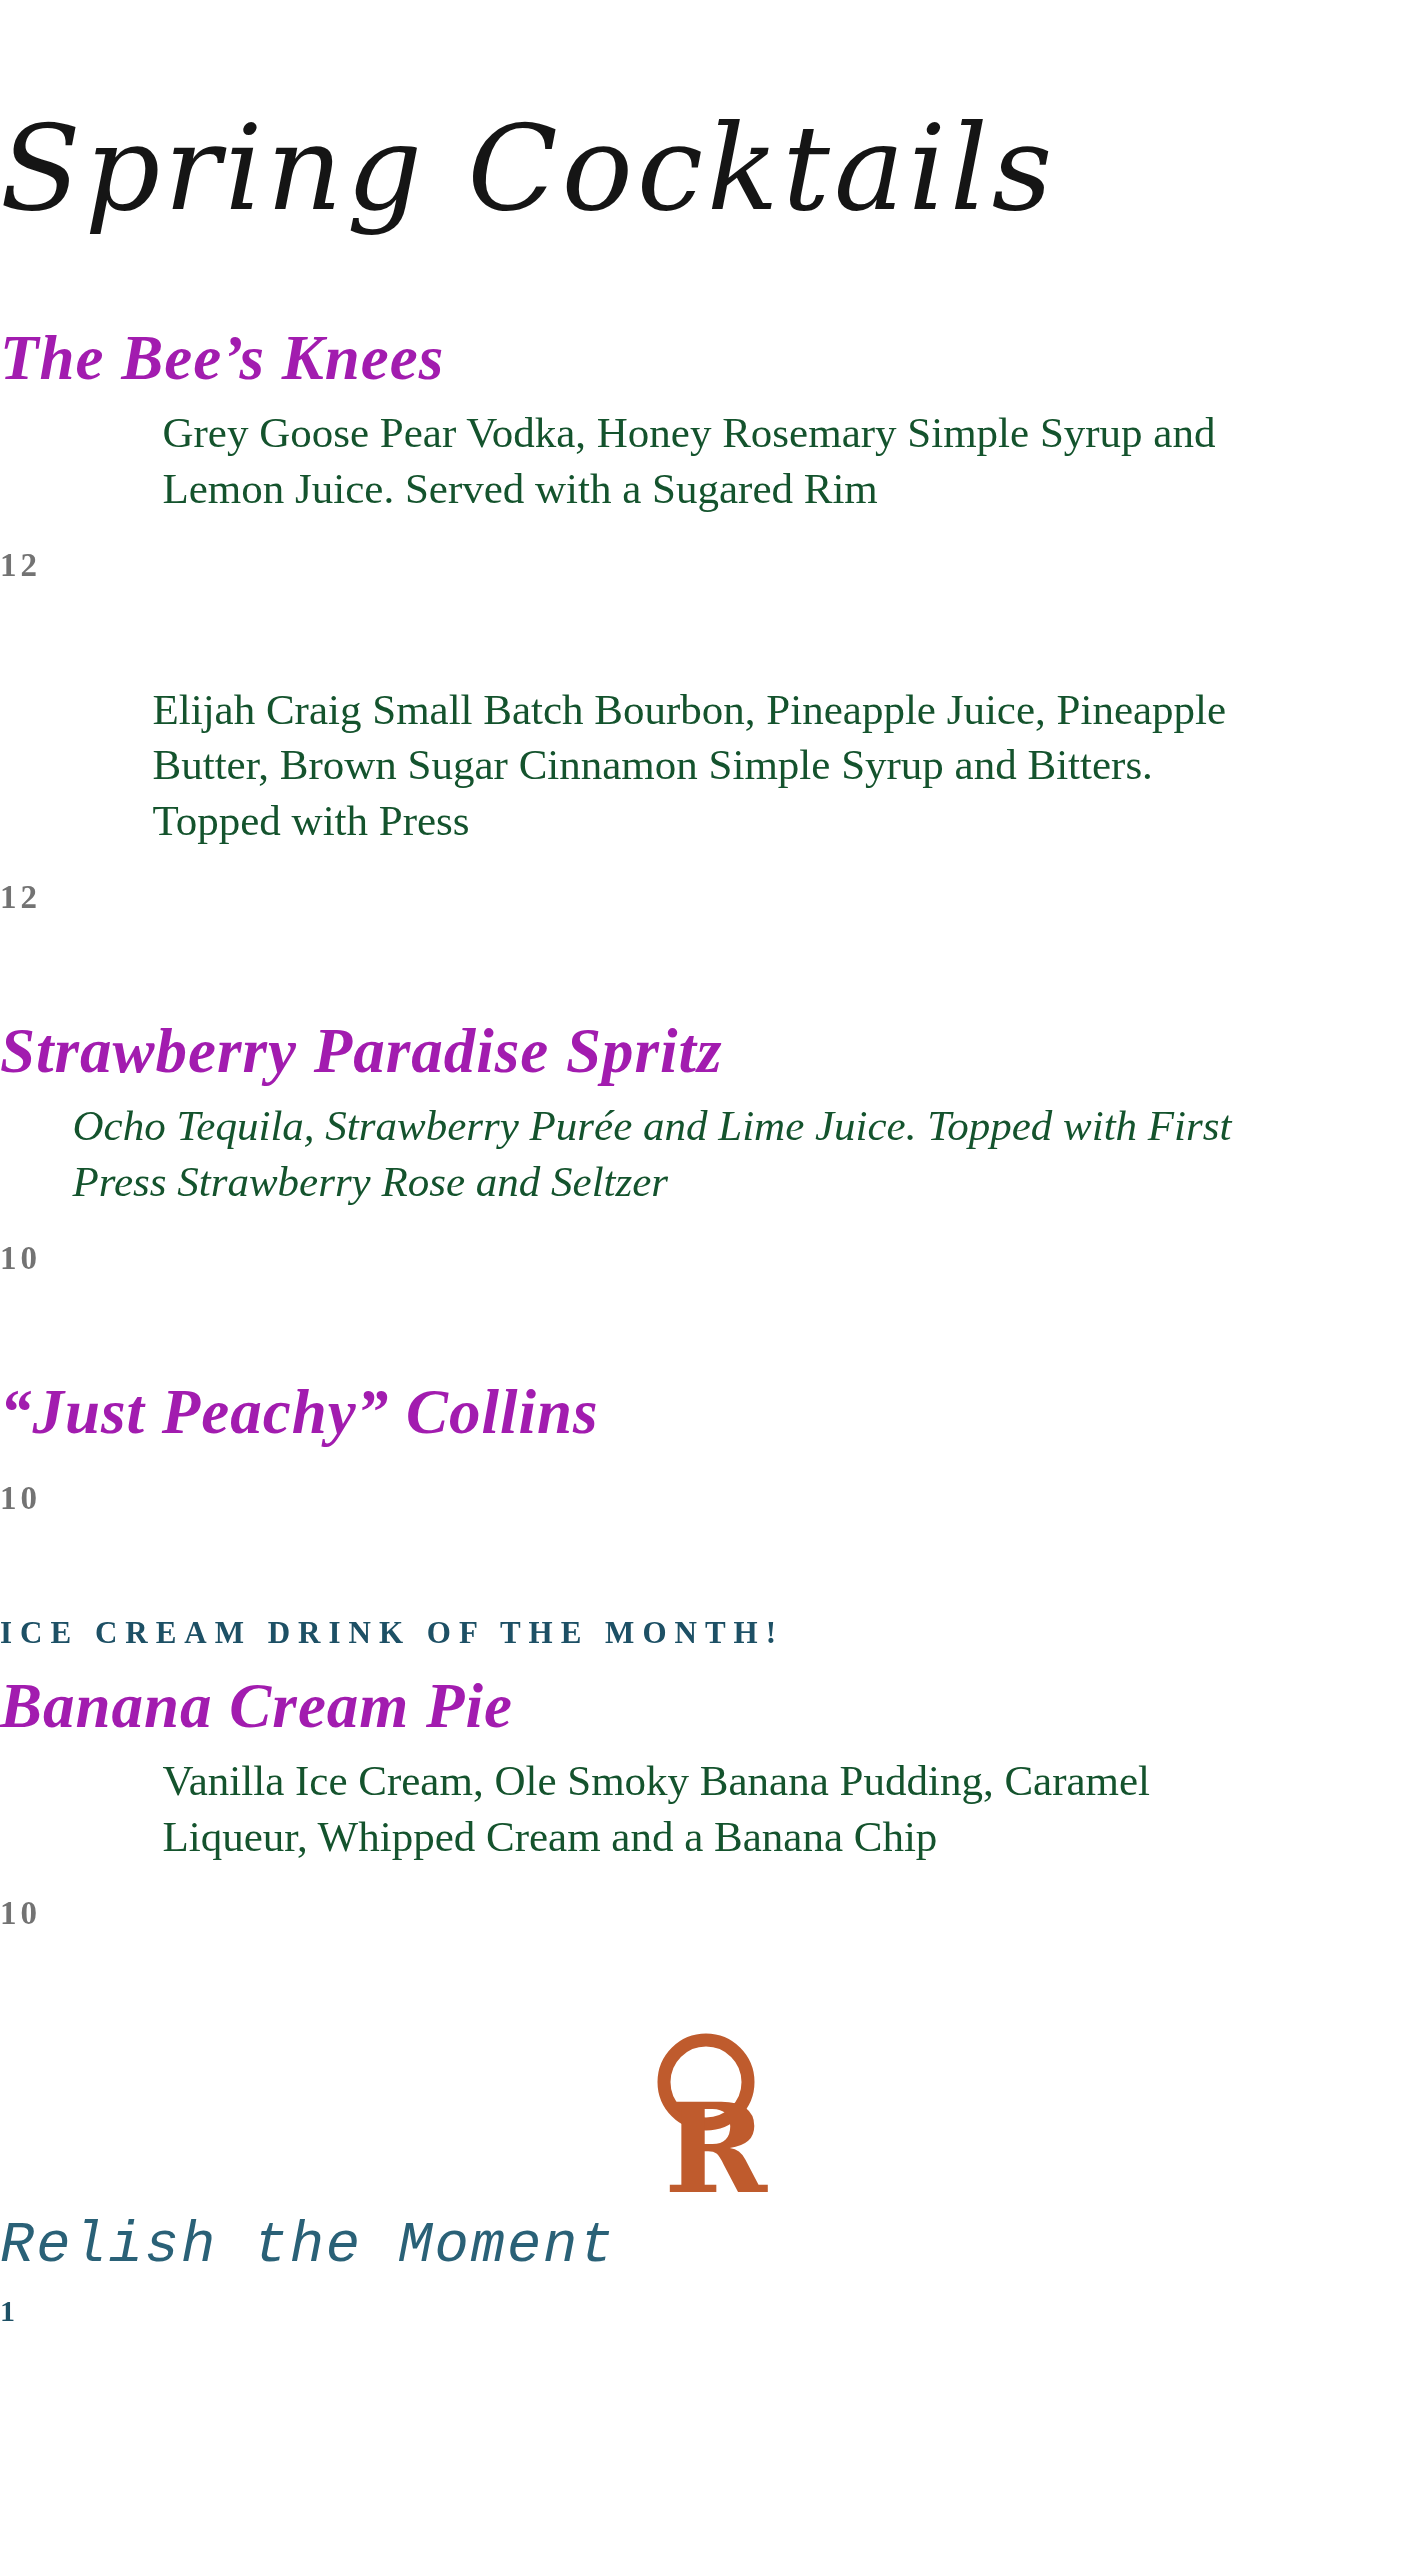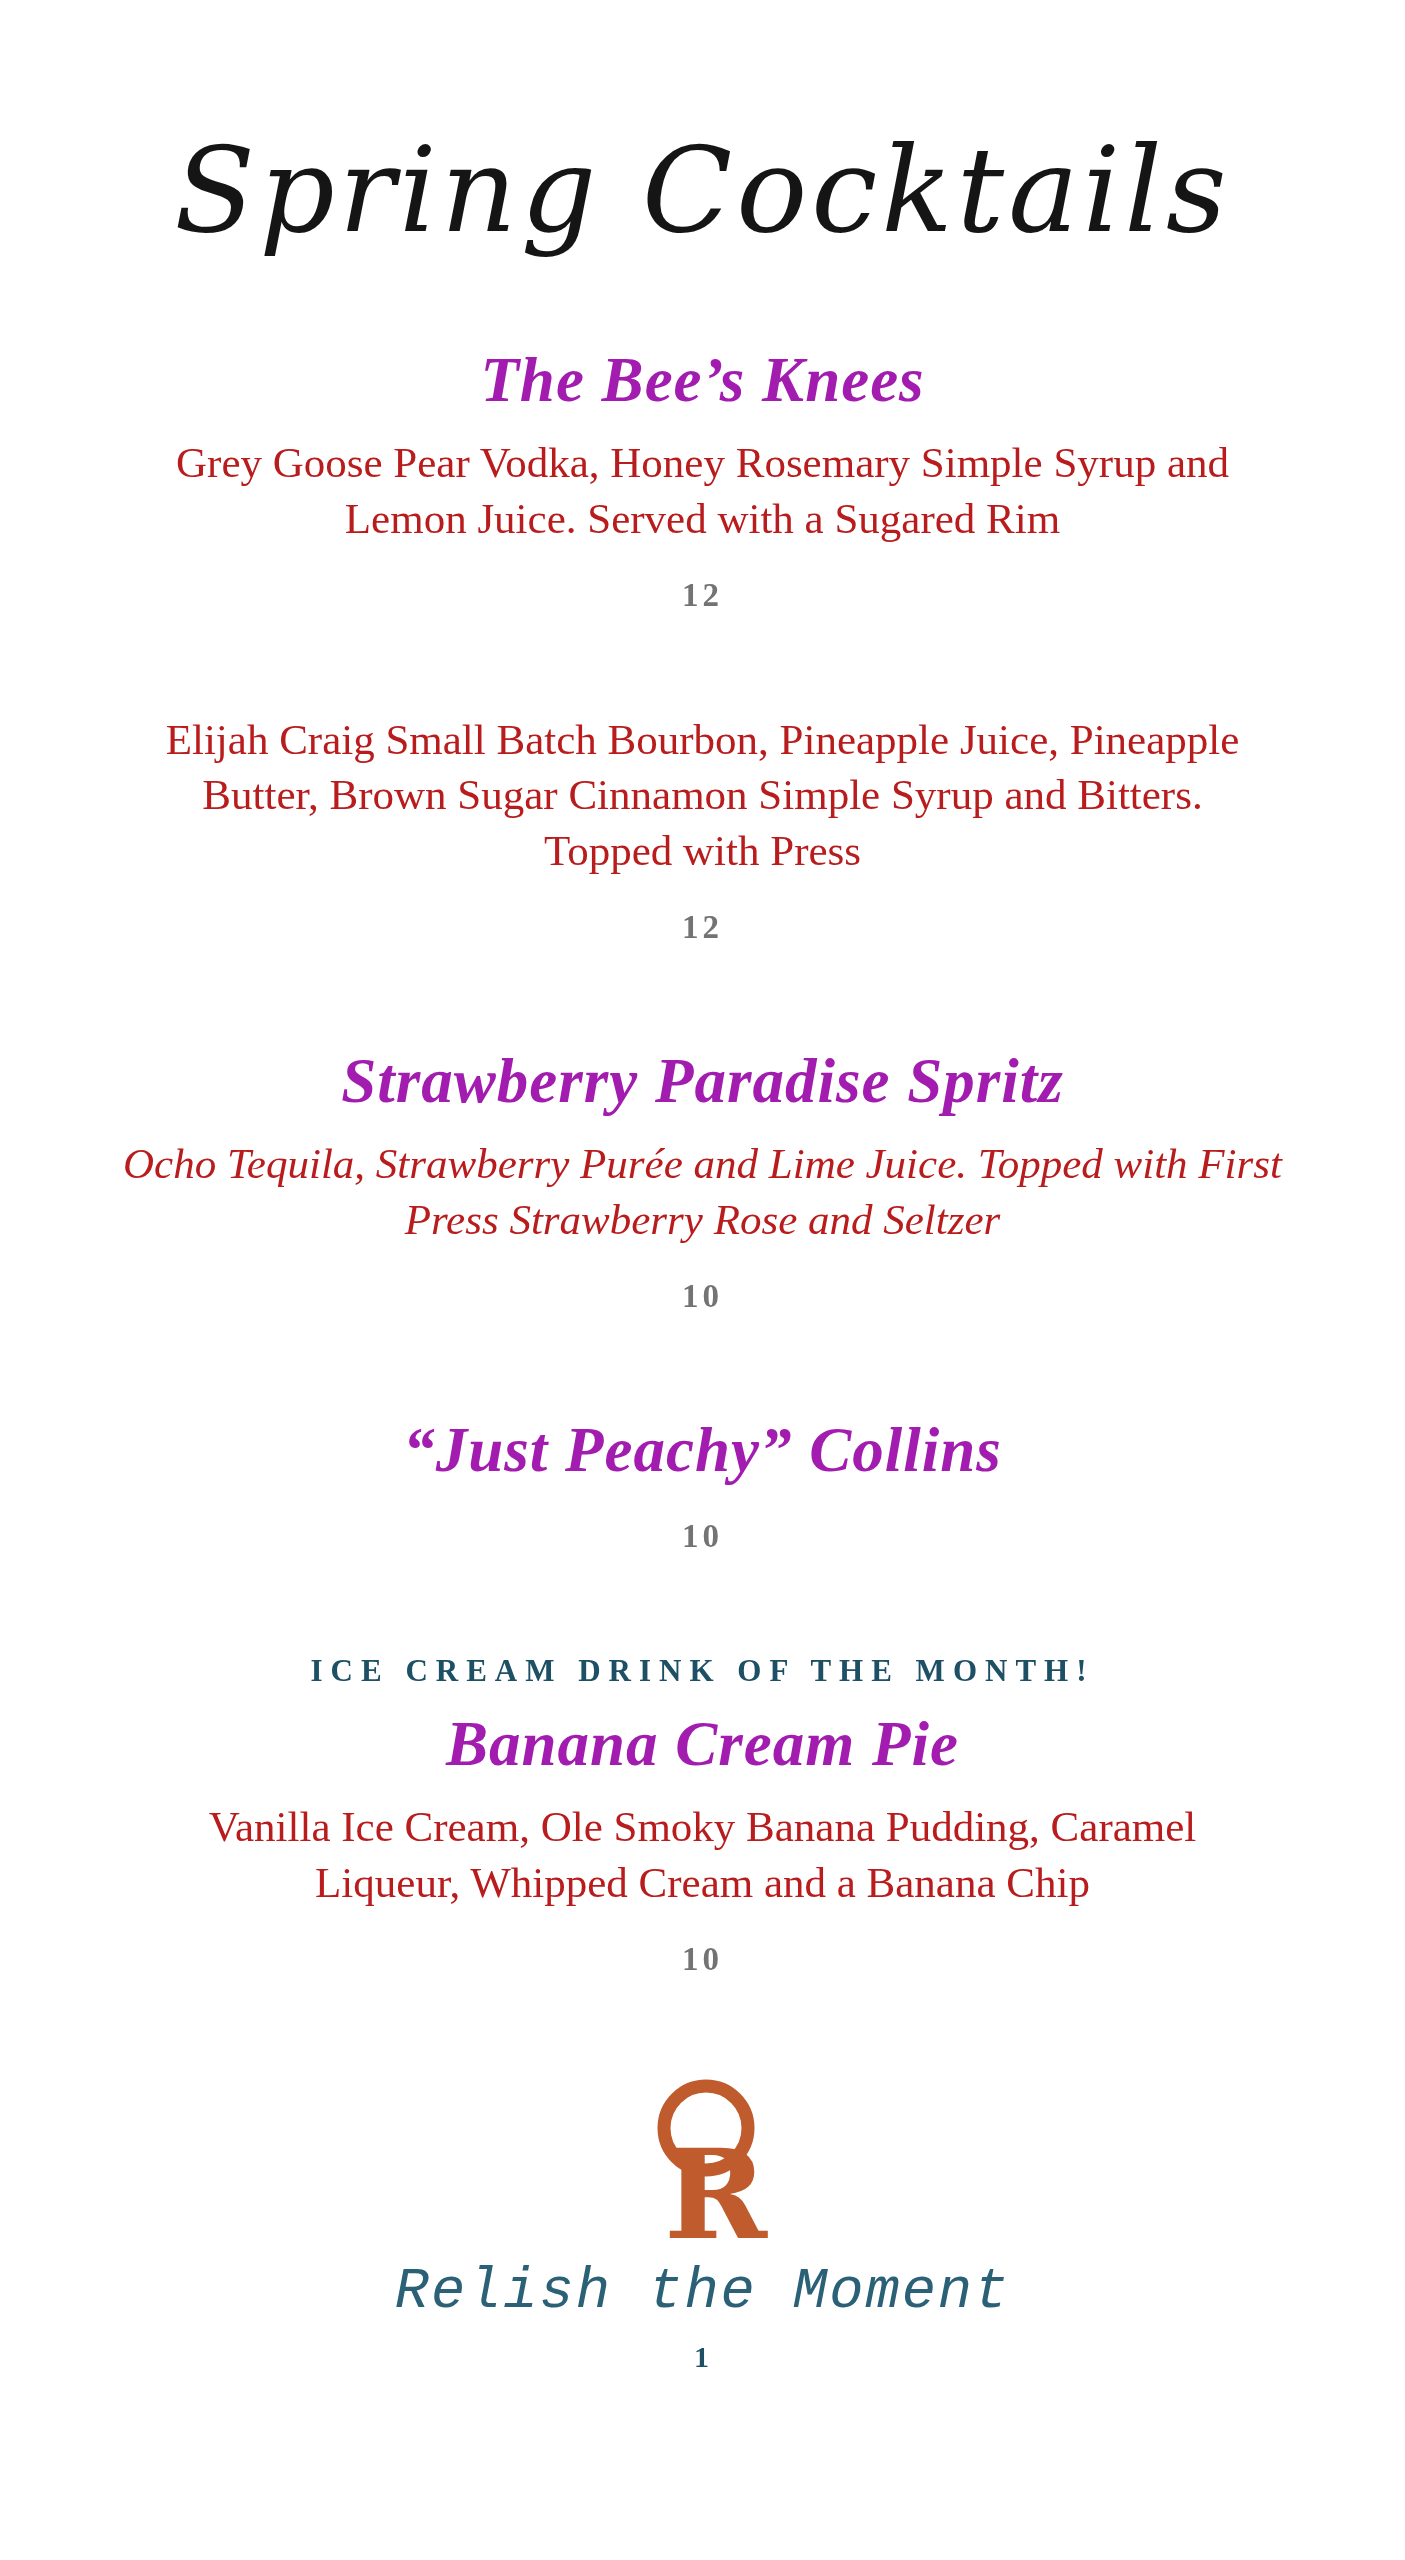--- a/index.html
+++ b/index.html
@@ -5,22 +5,21 @@
   html,body{margin:0;padding:0;}
   body{
     width:1405px;height:2560px;overflow:hidden;
     background:#ffffff;
     font-family:"Liberation Serif", serif;
     -webkit-font-smoothing:antialiased;
   }
   .menu{
     width:1405px;height:2560px;
     box-sizing:border-box;
-    padding-top:108px;
-    text-align:center;
+    padding-top:86px;
   }
   .menu-title{
     font-family:"DejaVu Serif", serif;
     font-style:italic;
     font-weight:400;
     font-size:118px;
     letter-spacing:4px;
     color:#151515;
     line-height:1.4;
     margin:0 0 70px 0;
@@ -39,22 +38,22 @@
     font-weight:700;
     font-size:63px;
     letter-spacing:1px;
     color:#a21caf;
     line-height:1.2;
     margin:0;
   }
   .item-desc{
     font-size:43px;
     line-height:1.3;
-    color:#b91c1c;
-    margin:16px auto 0 auto;
+    color:#14532d;
+    margin:8px auto 0 auto;
   }
   .w-1080{max-width:1080px;}
   .w-1100{max-width:1100px;}
   .w-1260{max-width:1260px;font-style:italic;}
   .item-price{
     margin-top:30px;
     font-size:33px;
     font-weight:700;
     letter-spacing:4px;
     color:#737373;

